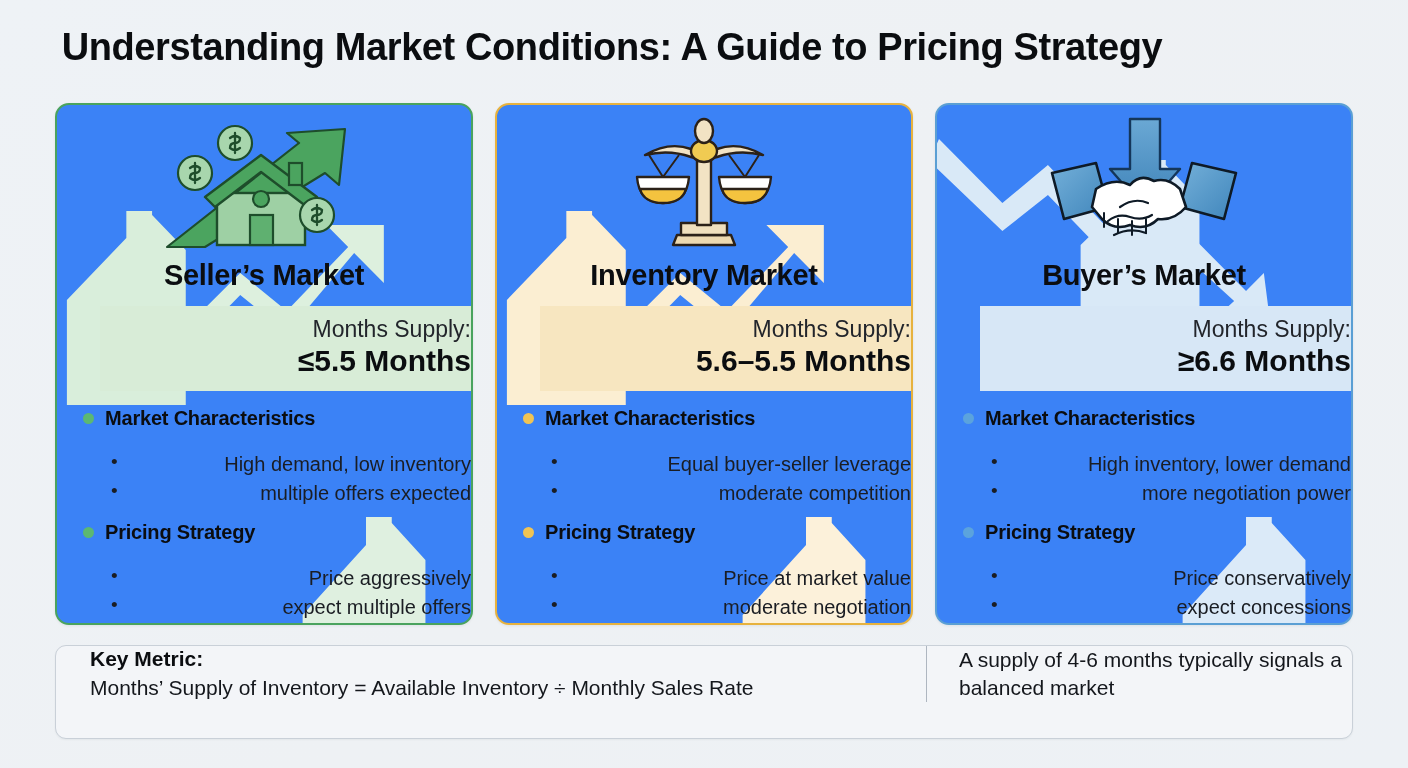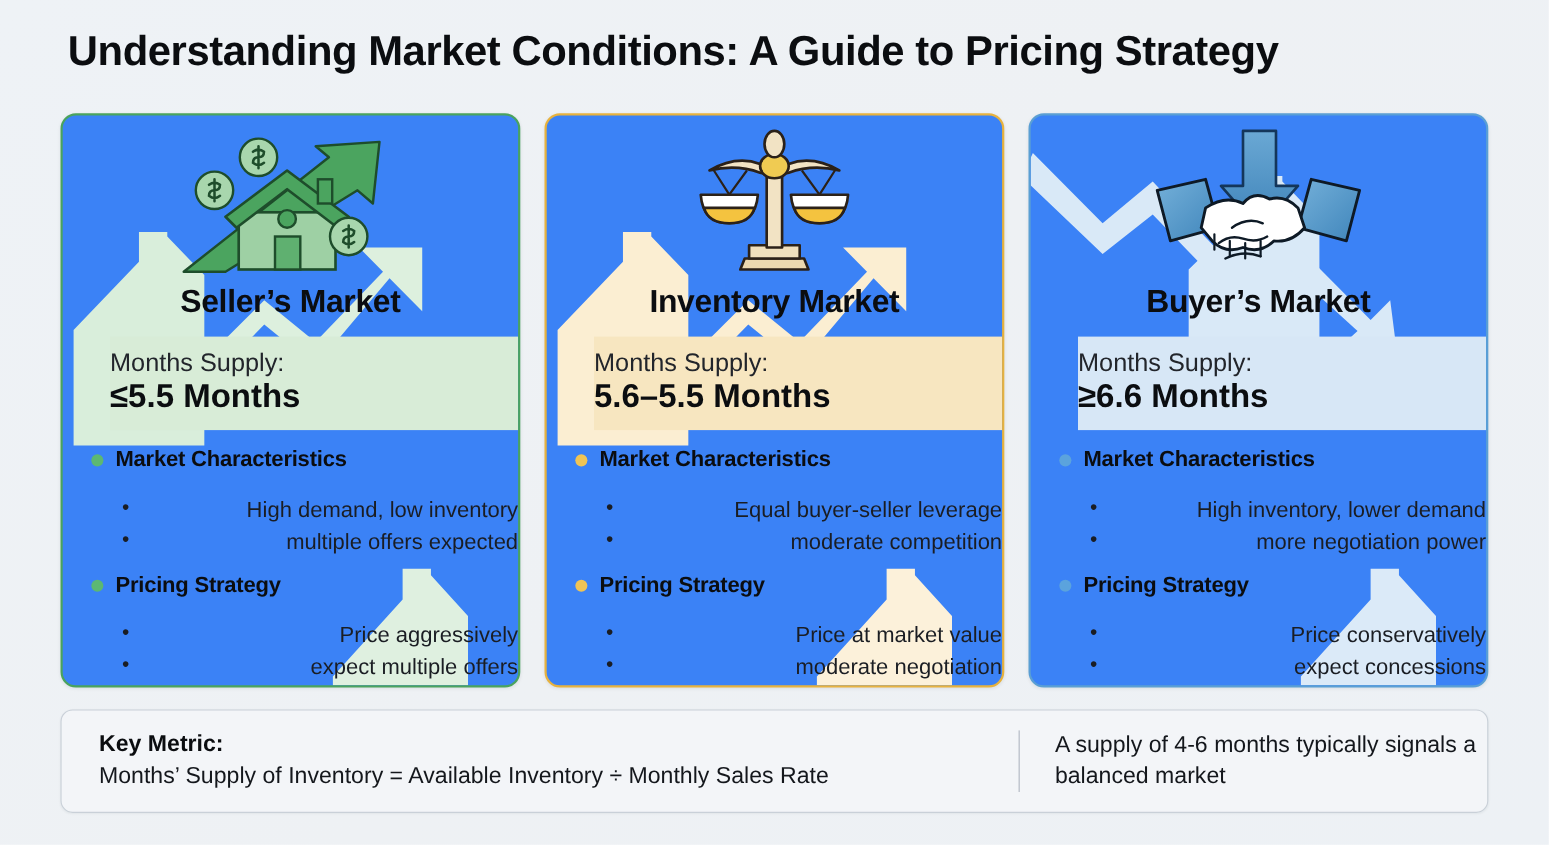--- a/index.html
+++ b/index.html
@@ -70,21 +70,21 @@
     font-weight: 700;
     letter-spacing: -0.3px;
     color: #0b0d10;
     margin-top: 2px;
     padding-bottom: 14px;
   }
 
   
   .band {
     position: relative;
-    text-align: left;
+    text-align: right;
     padding: 10px 0 12px;
     margin-left: 43px;
   }
   .band.green { background: #d8ecd7; }
   .band.amber { background: #f7e6c0; }
   .band.blue  { background: #d7e7f6; }
   .band .lbl {
     font-size: 23px;
     font-weight: 400;
     color: #22252b;
@@ -136,21 +136,20 @@
   
   .footer {
     position: absolute;
     left: 55px; top: 645px;
     width: 1298px; height: 94px;
     box-sizing: border-box;
     background: #f3f5f8;
     border: 1px solid #c9d0d8;
     border-radius: 11px;
     display: flex;
-    align-items: center;
     box-shadow: 0 1px 2px rgba(20,30,45,0.05);
   }
   .footer-left {
     flex: 0 0 auto;
     width: 870px;
     padding: 0 0 0 34px;
     box-sizing: border-box;
   }
   .footer-left .k {
     font-size: 21px;

